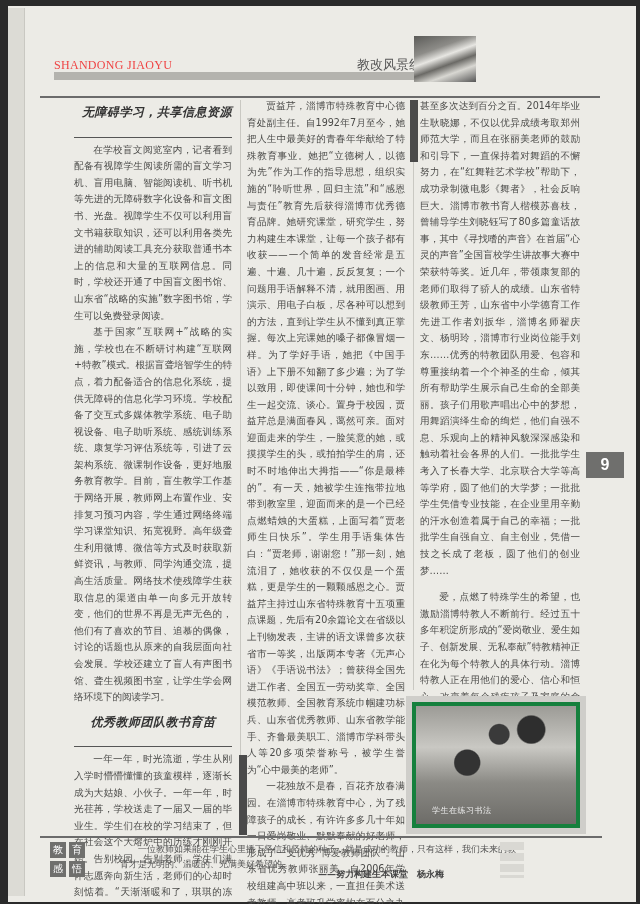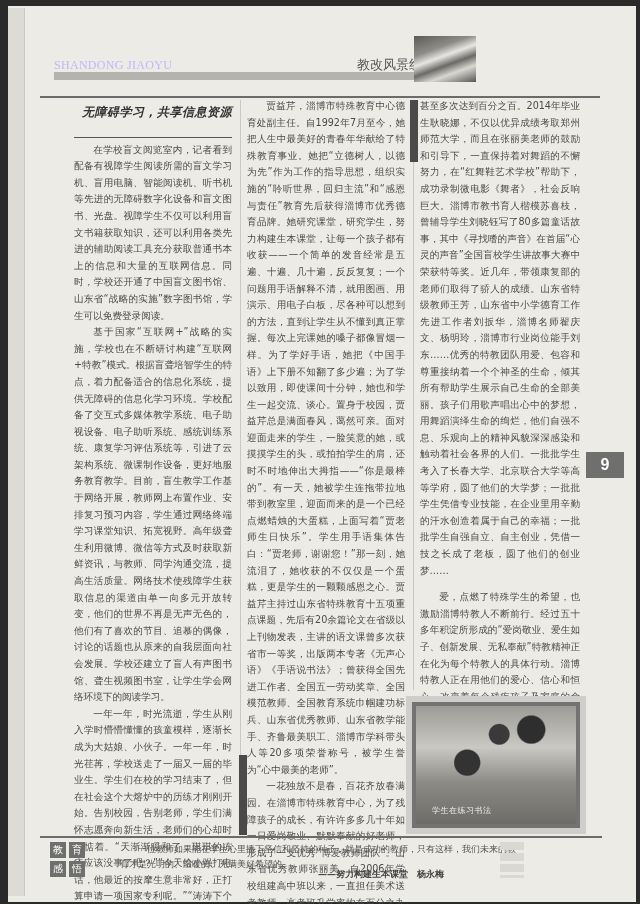--- a/index.html
+++ b/index.html
@@ -1,42 +1,42 @@
 <!DOCTYPE html>
 <html><head>
 <meta charset="utf-8">
 <style>
   html, body { margin:0; padding:0; }
   body { width:640px; height:904px; background:#2a2a2a; position:relative; overflow:hidden;
          font-family:"DejaVu Sans", sans-serif; color:#3a3a3a; }
   .page { position:absolute; left:8px; top:6px; width:628px; height:896px; background:#ecebe6; }
   .spine { position:absolute; left:8px; top:8px; width:16px; height:888px; background:#dcdbd5; border-right:1px solid #c9c8c2; }
   .header-band { position:absolute; left:40px; top:26px; width:540px; height:70px; }
-  .brand { position:absolute; left:14px; top:32px; font-family:"Liberation Serif", serif; font-size:12px; color:#c4b5fd; letter-spacing:0.3px; }
+  .brand { position:absolute; left:14px; top:32px; font-family:"Liberation Serif", serif; font-size:12px; color:#ef4444; letter-spacing:0.3px; }
   .header-bar { position:absolute; left:14px; top:46px; width:362px; height:8px; background:#b4b3ae; }
   .section-title { position:absolute; left:317px; top:30px; font-size:13px; color:#555; }
   .header-photo { position:absolute; left:374px; top:10px; width:62px; height:46px;
     background: linear-gradient(160deg,#5b5b58 0%,#8d8c88 30%,#e7e6e2 45%,#6b6a66 60%,#d8d7d2 75%,#555 100%); }
   .rule-top { position:absolute; left:40px; top:96px; width:560px; height:2px; background:#6b6b6b; }
   .col { position:absolute; top:98px; font-size:9.6px; line-height:16.6px; color:#4a4a48; text-align:justify; }
   .col1 { left:74px; width:158px; }
   .col2 { left:247px; width:158px; }
   .col3 { left:420px; width:160px; }
   .col-divider { position:absolute; width:1px; background:#c9c8c2; }
   .head-h { font-style:italic; font-weight:bold; font-size:12px; text-align:right; margin:6px 0 4px;
             border-bottom:1px solid #555; padding-bottom:16px; color:#333; letter-spacing:0.5px; }
   .head-h.center { text-align:center; margin-top:8px; }
   p { margin:0; text-indent:2em; }
   p.noind { text-indent:0; }
   .credit { text-align:right; font-style:italic; font-size:9px; margin-top:10px; color:#444; }
   .gap { height:10px; }
   .mark-bar { position:absolute; width:8px; background:#4a4a4a; }
   .page-tab { position:absolute; left:586px; top:452px; width:38px; height:26px; background:#6f6f6d; color:#fff;
               font-family:"Liberation Sans", sans-serif; font-weight:bold; font-size:16px; text-align:center; line-height:26px; }
-  .photo { position:absolute; left:406px; top:696px; width:180px; height:138px; background:#737373; border:6px solid #cfceca; box-sizing:border-box; }
+  .photo { position:absolute; left:406px; top:696px; width:180px; height:138px; background:#15803d; border:6px solid #cfceca; box-sizing:border-box; }
   .photo-inner { position:absolute; inset:4px; background:
       radial-gradient(circle at 72% 20%, #2e2e2e 0 9%, transparent 10%),
       radial-gradient(circle at 52% 24%, #3a3a3a 0 8%, transparent 9%),
       radial-gradient(circle at 32% 48%, #333 0 10%, transparent 11%),
       linear-gradient(180deg,#9c9b96 0%,#c9c8c3 35%,#8b8a85 65%,#6d6c68 100%); }
   .photo-caption { position:absolute; left:20px; bottom:12px; font-size:8px; color:#eee; letter-spacing:0.5px; }
   .rule-bottom { position:absolute; left:40px; top:836px; width:562px; height:2px; background:#6b6b6b; }
   .badge-grid { position:absolute; left:50px; top:842px; width:36px; display:grid; grid-template-columns:16px 16px; gap:3px; }
   .badge { width:16px; height:16px; background:#6f6f6d; color:#fff; font-size:10px; text-align:center; line-height:16px; }
   .quote { position:absolute; left:120px; top:842px; width:400px; font-size:9px; line-height:15px; color:#555; }
@@ -61,20 +61,21 @@
 
 <div class="col-divider" style="left:240px;top:100px;height:735px;"></div>
 <div class="col-divider" style="left:413px;top:100px;height:590px;"></div>
 <div class="mark-bar" style="left:239px;top:755px;height:80px;"></div>
 <div class="mark-bar" style="left:410px;top:100px;height:62px;"></div>
 
 <div class="col col1">
   <div class="head-h">无障碍学习，共享信息资源</div>
   <p>在学校盲文阅览室内，记者看到配备有视障学生阅读所需的盲文学习机、盲用电脑、智能阅读机、听书机等先进的无障碍数字化设备和盲文图书、光盘。视障学生不仅可以利用盲文书籍获取知识，还可以利用各类先进的辅助阅读工具充分获取普通书本上的信息和大量的互联网信息。同时，学校还开通了中国盲文图书馆、山东省“战略的实施”数字图书馆，学生可以免费登录阅读。</p>
   <p>基于国家“互联网+”战略的实施，学校也在不断研讨构建“互联网+特教”模式。根据盲聋培智学生的特点，着力配备适合的信息化系统，提供无障碍的信息化学习环境。学校配备了交互式多媒体教学系统、电子助视设备、电子助听系统、感统训练系统、康复学习评估系统等，引进了云架构系统、微课制作设备，更好地服务教育教学。目前，盲生教学工作基于网络开展，教师网上布置作业、安排复习预习内容，学生通过网络终端学习课堂知识、拓宽视野。高年级聋生利用微博、微信等方式及时获取新鲜资讯，与教师、同学沟通交流，提高生活质量。网络技术使残障学生获取信息的渠道由单一向多元开放转变，他们的世界不再是无声无色的，他们有了喜欢的节目、追慕的偶像，讨论的话题也从原来的自我层面向社会发展。学校还建立了盲人有声图书馆、聋生视频图书室，让学生学会网络环境下的阅读学习。</p>
+  <div class="head-h center">优秀教师团队教书育苗</div>
   <p>一年一年，时光流逝，学生从刚入学时懵懵懂懂的孩童模样，逐渐长成为大姑娘、小伙子。一年一年，时光荏苒，学校送走了一届又一届的毕业生。学生们在校的学习结束了，但在社会这个大熔炉中的历练才刚刚开始。告别校园，告别老师，学生们满怀志愿奔向新生活，老师们的心却时刻惦着。“天渐渐暖和了，琪琪的冻疮应该没事了吧？”“今天给小强打电话，他最近的按摩生意非常好，正打算申请一项国家专利呢。”“涛涛下个月办婚礼，请我去给他们当见证人喽。”……学生毕</p>
 </div>
 
 <div class="col col2">
   <p>贾益芹，淄博市特殊教育中心德育处副主任。自1992年7月至今，她把人生中最美好的青春年华献给了特殊教育事业。她把“立德树人，以德为先”作为工作的指导思想，组织实施的“聆听世界，回归主流”和“感恩与责任”教育先后获得淄博市优秀德育品牌。她研究课堂，研究学生，努力构建生本课堂，让每一个孩子都有收获——一个简单的发音经常是五遍、十遍、几十遍，反反复复；一个问题用手语解释不清，就用图画、用演示、用电子白板，尽各种可以想到的方法，直到让学生从不懂到真正掌握。每次上完课她的嗓子都像冒烟一样。为了学好手语，她把《中国手语》上下册不知翻了多少遍；为了学以致用，即使课间十分钟，她也和学生一起交流、谈心。置身于校园，贾益芹总是满面春风，蔼然可亲。面对迎面走来的学生，一脸笑意的她，或摸摸学生的头，或拍拍学生的肩，还时不时地伸出大拇指——“你是最棒的”。有一天，她被学生连拖带拉地带到教室里，迎面而来的是一个已经点燃蜡烛的大蛋糕，上面写着“贾老师生日快乐”。学生用手语集体告白：“贾老师，谢谢您！”那一刻，她流泪了，她收获的不仅仅是一个蛋糕，更是学生的一颗颗感恩之心。贾益芹主持过山东省特殊教育十五项重点课题，先后有20余篇论文在省级以上刊物发表，主讲的语文课曾多次获省市一等奖，出版两本专著《无声心语》《手语说书法》；曾获得全国先进工作者、全国五一劳动奖章、全国模范教师、全国教育系统巾帼建功标兵、山东省优秀教师、山东省教学能手、齐鲁最美职工、淄博市学科带头人等20多项荣誉称号，被学生誉为“心中最美的老师”。</p>
   <p>一花独放不是春，百花齐放春满园。在淄博市特殊教育中心，为了残障孩子的成长，有许许多多几十年如一日爱岗敬业、默默奉献的好老师，形成了一支优秀“博爱教师团队”。山东省优秀教师张丽美，自2006年学校组建高中班以来，一直担任美术送考教师，高考班升学率均在百分之九十以上，</p>
 </div>
 
 <div class="col col3">
   <p class="noind">甚至多次达到百分之百。2014年毕业生耿晓娜，不仅以优异成绩考取郑州师范大学，而且在张丽美老师的鼓励和引导下，一直保持着对舞蹈的不懈努力，在“红舞鞋艺术学校”帮助下，成功录制微电影《舞者》，社会反响巨大。淄博市教书育人楷模苏喜枝，曾辅导学生刘晓钰写了80多篇童话故事，其中《寻找嗜的声音》在首届“心灵的声音”全国盲校学生讲故事大赛中荣获特等奖。近几年，带领康复部的老师们取得了骄人的成绩。山东省特级教师王芳，山东省中小学德育工作先进工作者刘扳华，淄博名师翟庆文、杨明玲，淄博市行业岗位能手刘东……优秀的特教团队用爱、包容和尊重接纳着一个个神圣的生命，倾其所有帮助学生展示自己生命的全部美丽。孩子们用歌声唱出心中的梦想，用舞蹈演绎生命的绚烂，他们自强不息、乐观向上的精神风貌深深感染和触动着社会各界的人们。一批批学生考入了长春大学、北京联合大学等高等学府，圆了他们的大学梦；一批批学生凭借专业技能，在企业里用辛勤的汗水创造着属于自己的幸福；一批批学生自强自立、自主创业，凭借一技之长成了老板，圆了他们的创业梦……</p>

